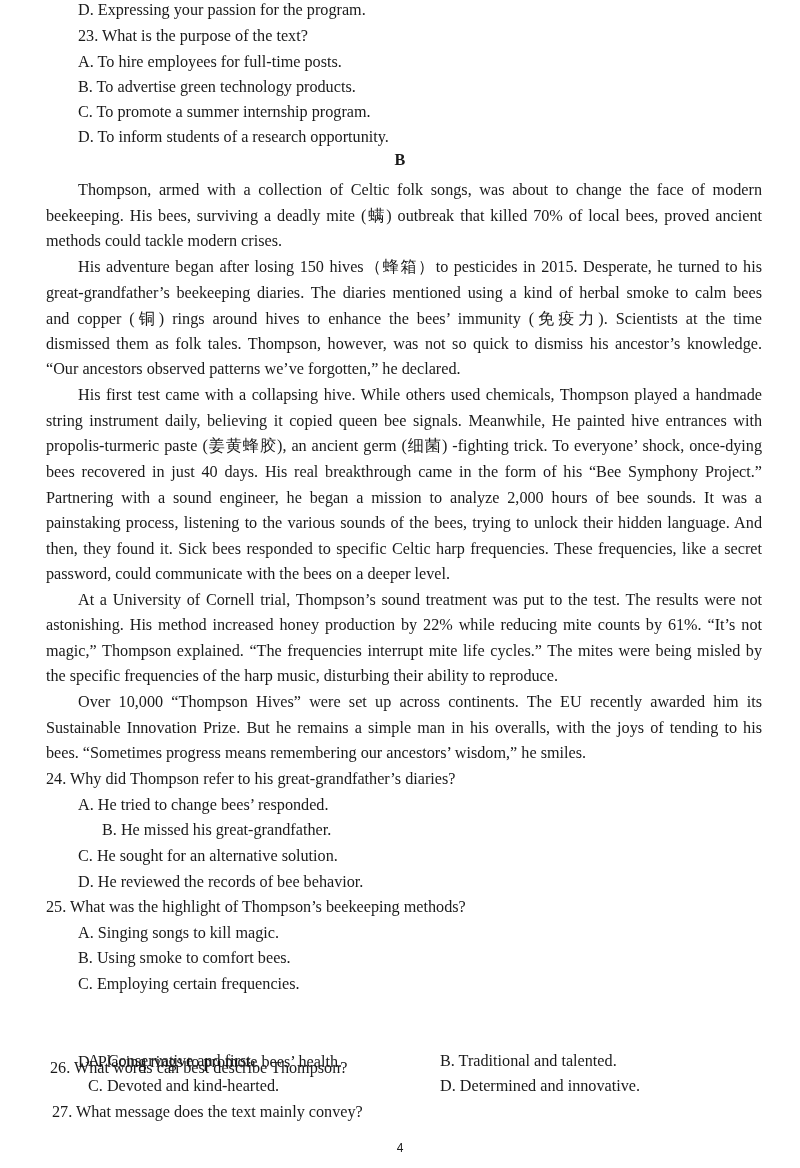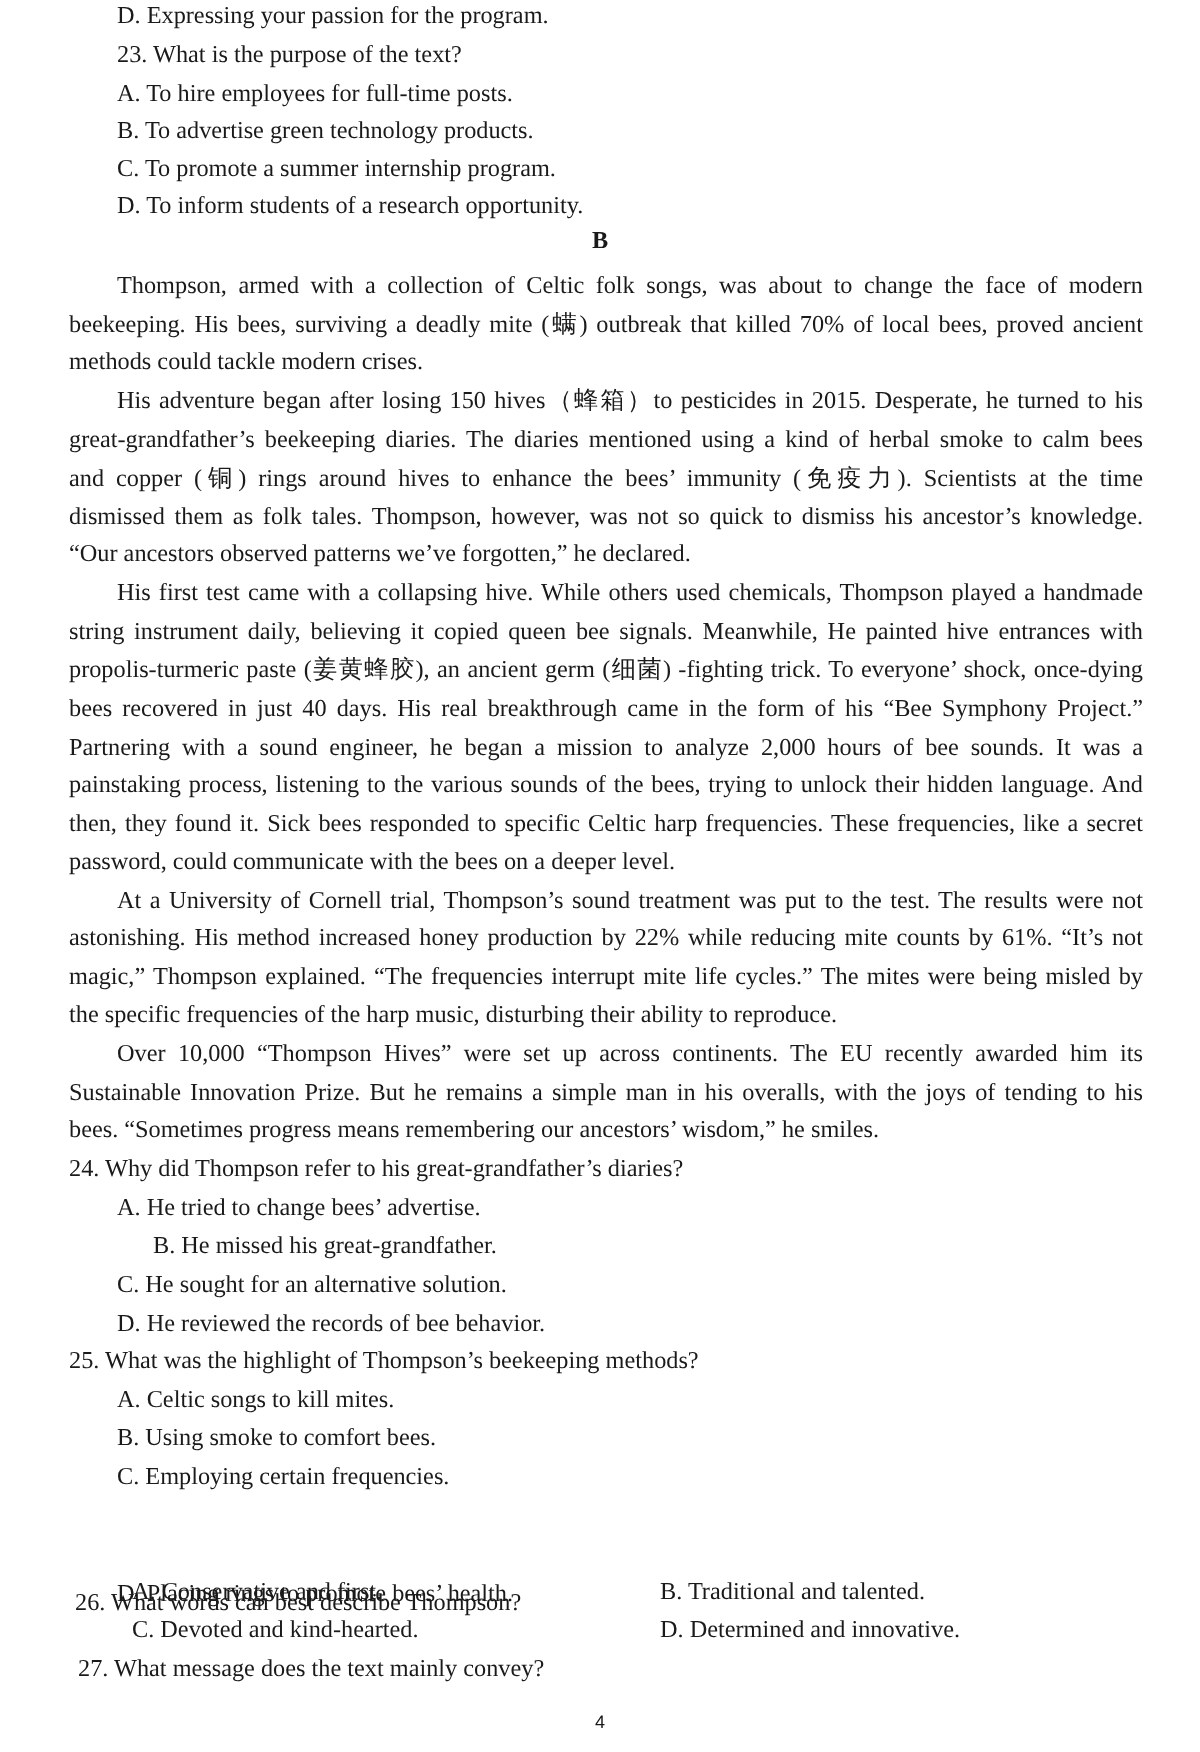--- a/index.html
+++ b/index.html
@@ -52,27 +52,27 @@
 <div class="para-line indent" style="top:590px;">At a University of Cornell trial, Thompson’s sound treatment was put to the test. The results were not</div>
 <div class="para-line" style="top:615px;">astonishing. His method increased honey production by 22% while reducing mite counts by 61%. “It’s not</div>
 <div class="para-line" style="top:641px;">magic,” Thompson explained. “The frequencies interrupt mite life cycles.” The mites were being misled by</div>
 <div class="para-line last" style="top:666px;">the specific frequencies of the harp music, disturbing their ability to reproduce.</div>
 
 <div class="para-line indent" style="top:692px;">Over 10,000 “Thompson Hives” were set up across continents. The EU recently awarded him its</div>
 <div class="para-line" style="top:718px;">Sustainable Innovation Prize. But he remains a simple man in his overalls, with the joys of tending to his</div>
 <div class="para-line last" style="top:743px;">bees. “Sometimes progress means remembering our ancestors’ wisdom,” he smiles.</div>
 
 <div class="line" style="left:46px; top:769px;">24. Why did Thompson refer to his great-grandfather’s diaries?</div>
-<div class="line opt" style="top:795px;">A. He tried to change bees’ advertise.</div>
+<div class="line opt" style="top:795px;">A. He tried to change bees’ responded.</div>
 <div class="line opt" style="top:820px;margin-left:24px;">B. He missed his great-grandfather.</div>
 <div class="line opt" style="top:846px;">C. He sought for an alternative solution.</div>
 <div class="line opt" style="top:872px;">D. He reviewed the records of bee behavior.</div>
 
 <div class="line" style="left:46px; top:897px;">25. What was the highlight of Thompson’s beekeeping methods?</div>
-<div class="line opt" style="top:923px;">A. Celtic songs to kill mites.</div>
+<div class="line opt" style="top:923px;">A. Singing songs to kill magic.</div>
 <div class="line opt" style="top:948px;">B. Using smoke to comfort bees.</div>
 <div class="line opt" style="top:974px;">C. Employing certain frequencies.</div>
 <div class="line opt" style="top:1052px;text-align:right;">D. Placing rings to promote bees’ health.</div>
 
 <div class="line" style="left:50px; top:1058px;">26. What words can best describe Thompson?</div>
 <div class="line" style="left:88px; top:1051px;">A. Conservative and first.</div>
 <div class="line" style="left:440px; top:1051px;">B. Traditional and talented.</div>
 <div class="line" style="left:88px; top:1076px;">C. Devoted and kind-hearted.</div>
 <div class="line" style="left:440px; top:1076px;">D. Determined and innovative.</div>
 

